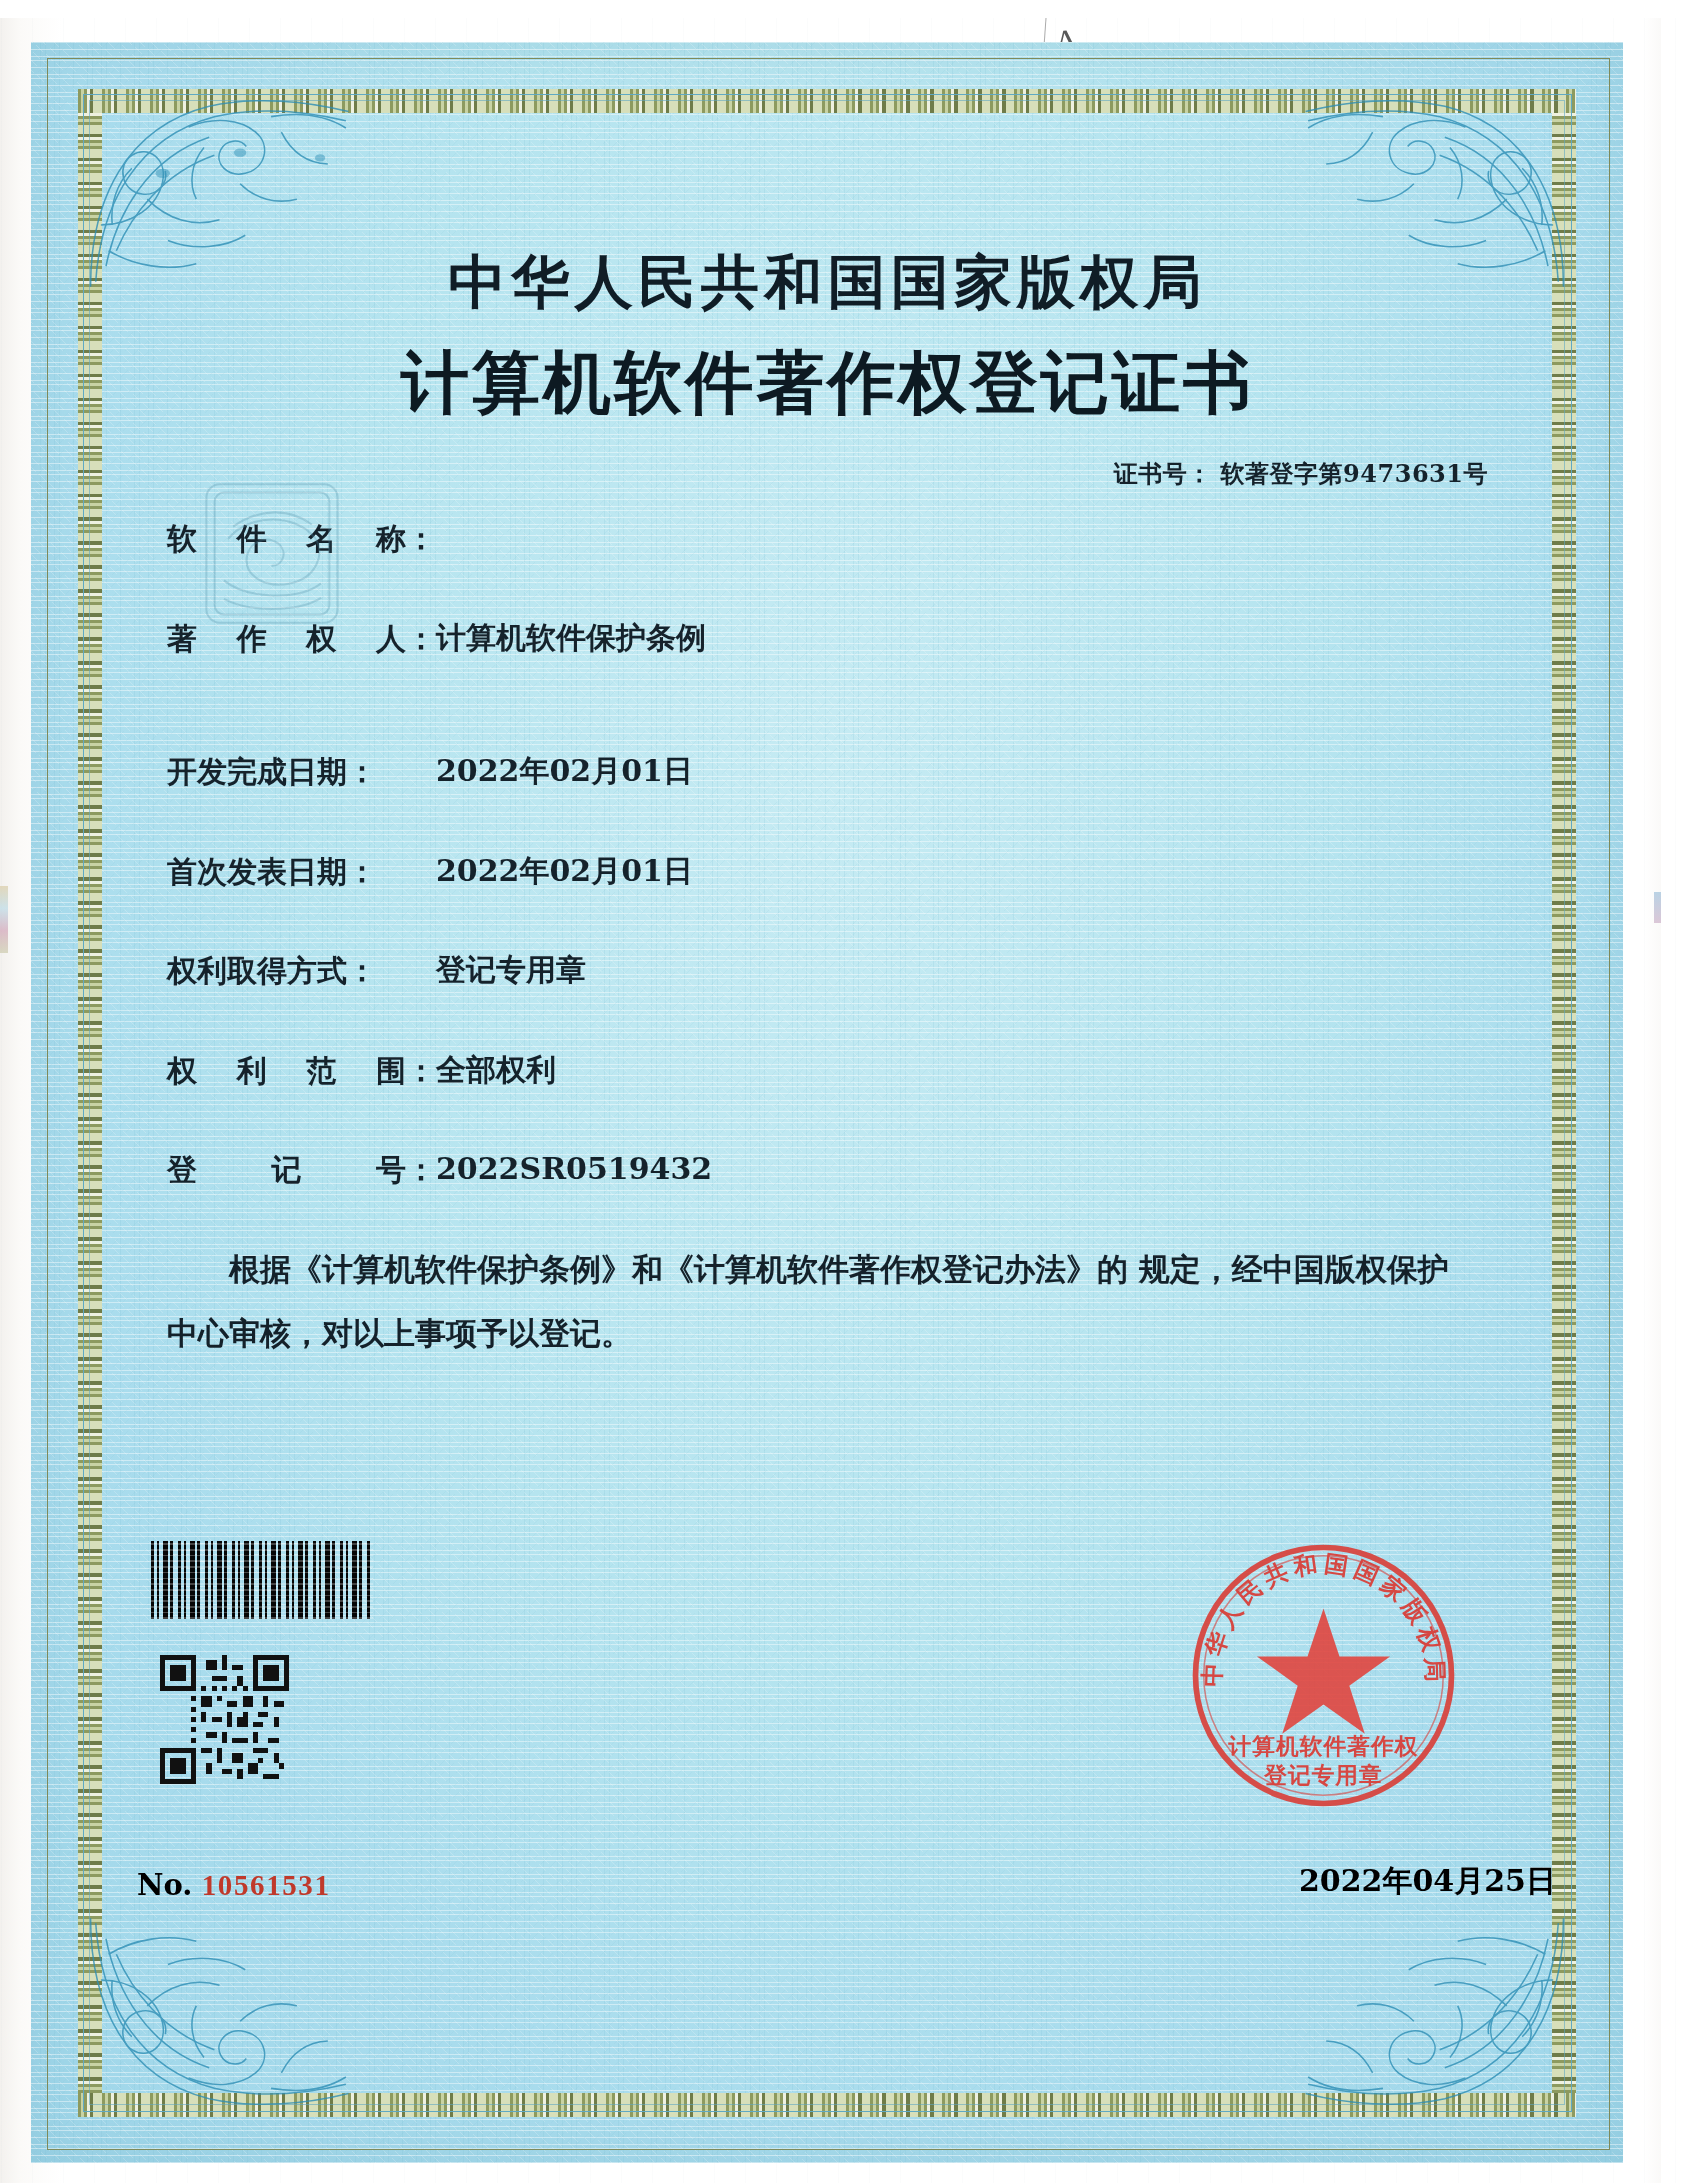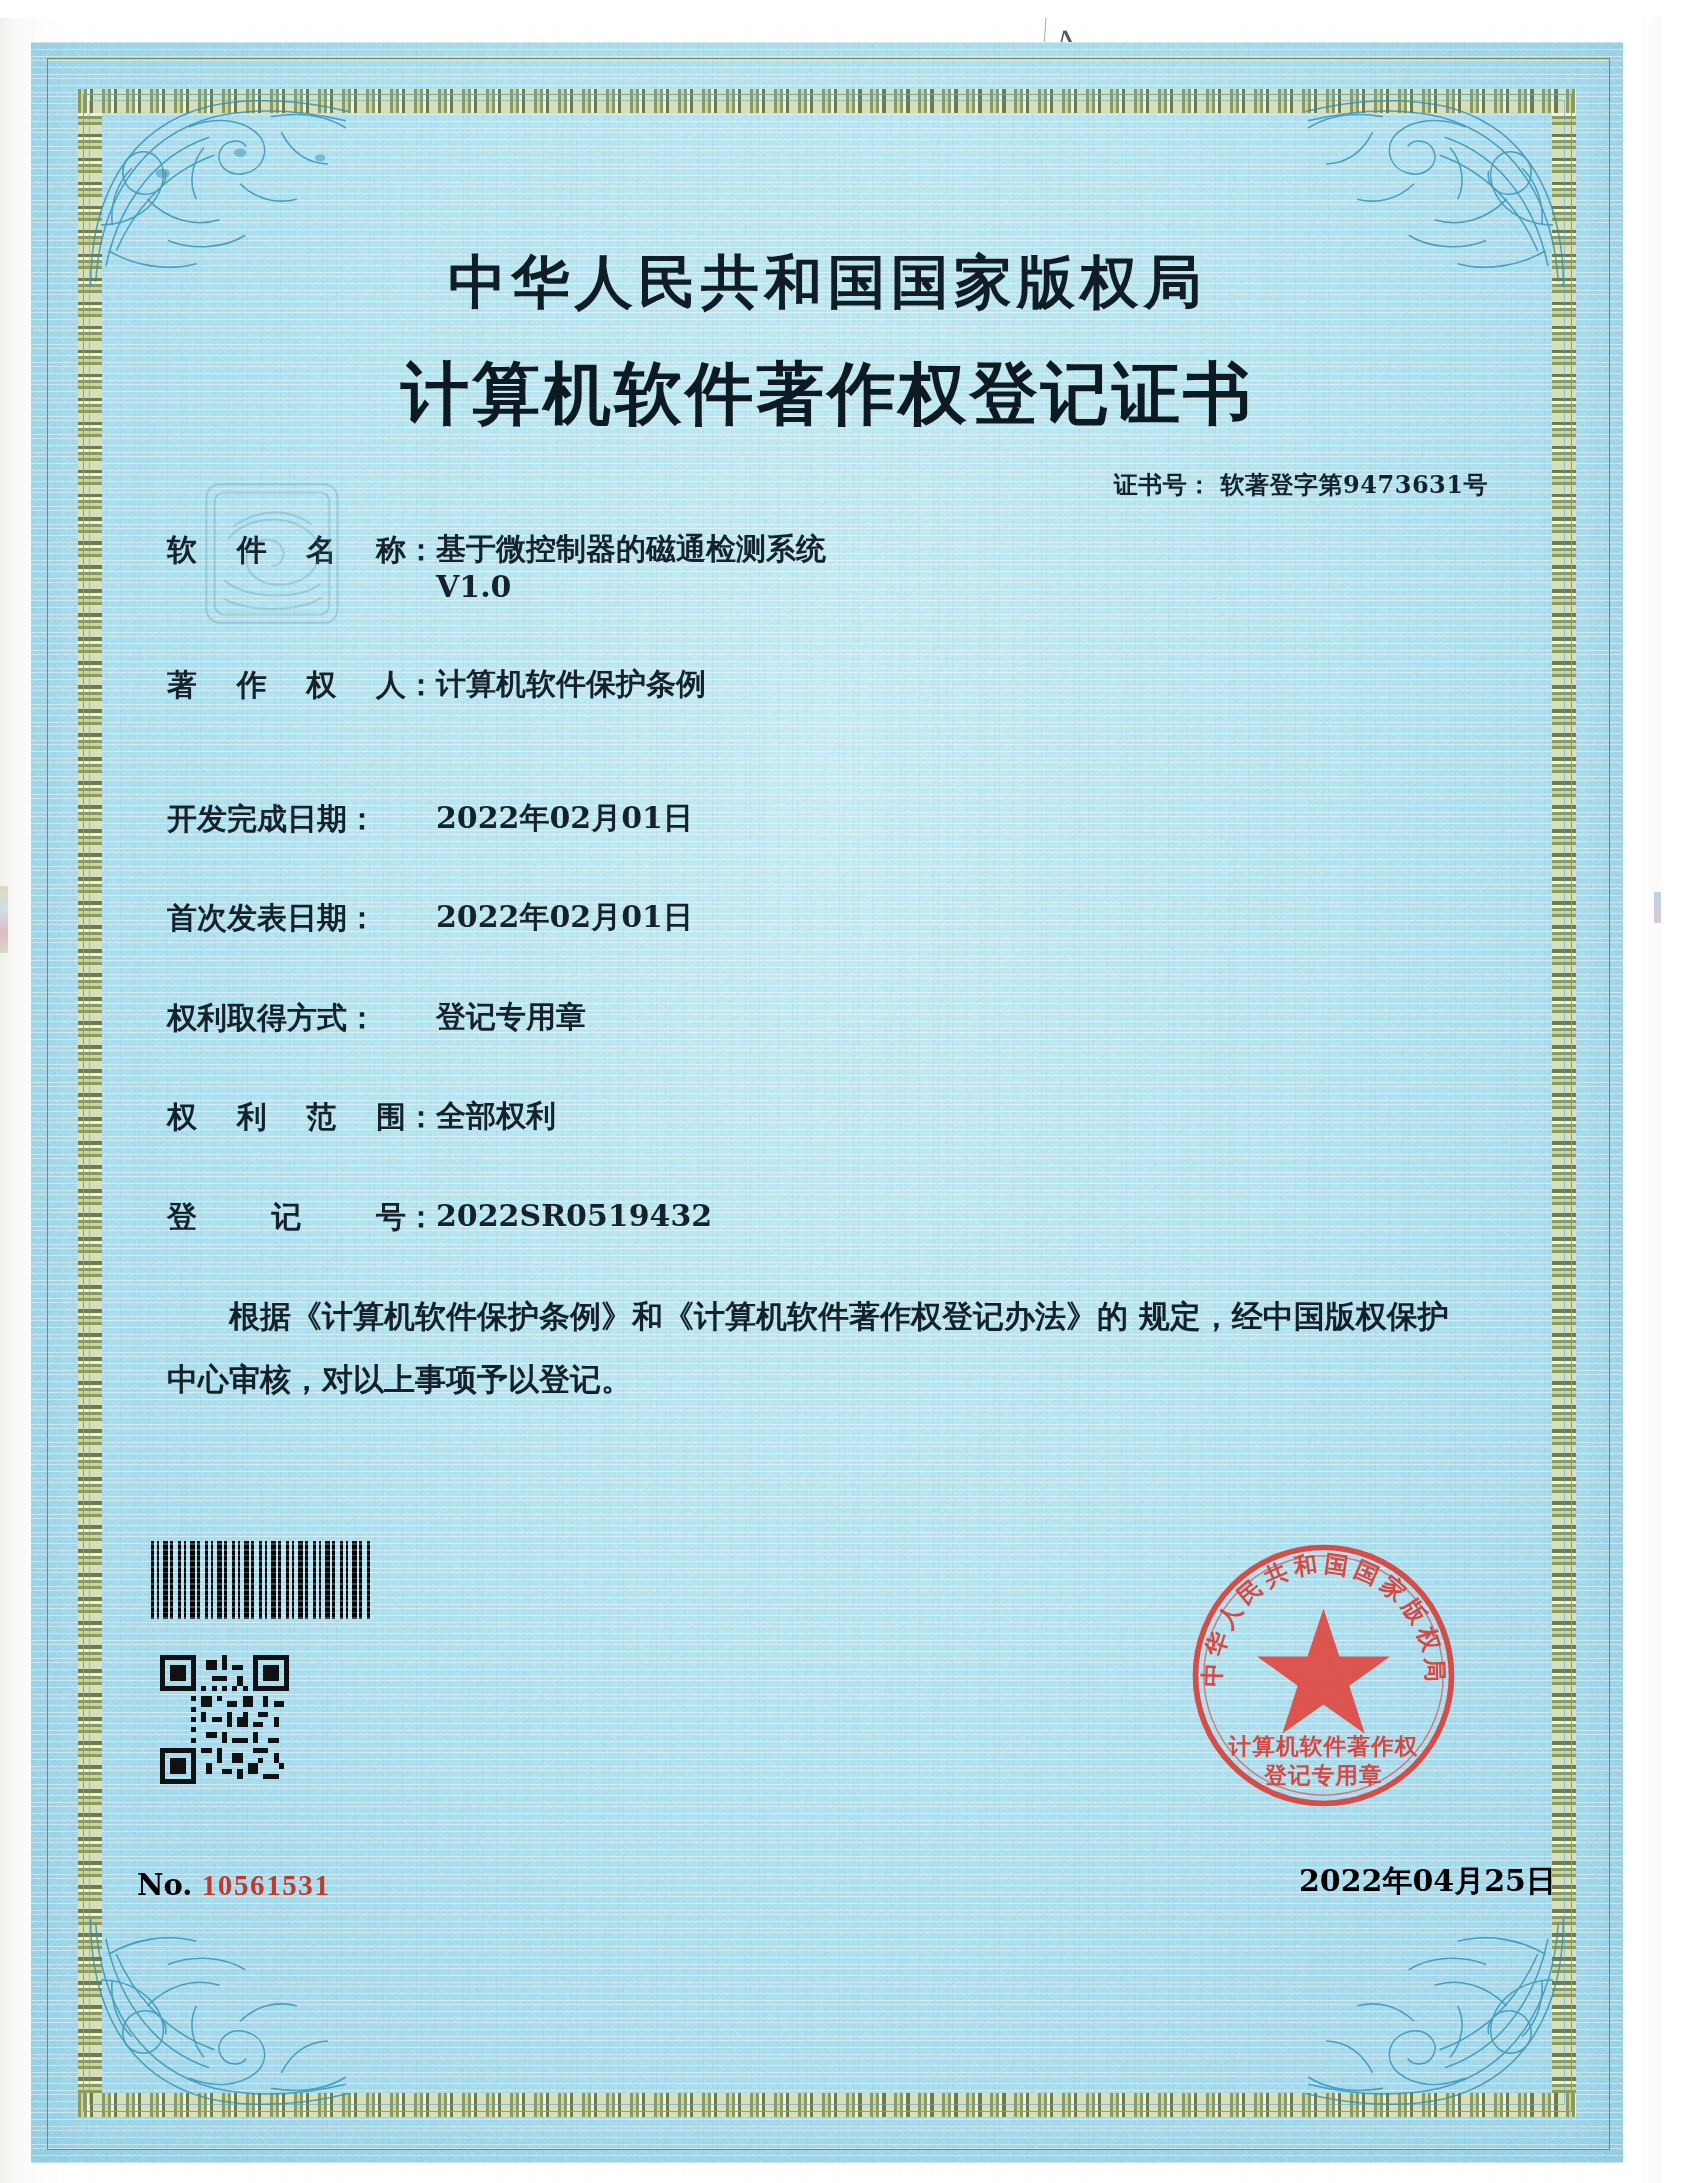--- a/index.html
+++ b/index.html
@@ -131,21 +131,21 @@
     text-align: center;
     margin-top: 124px;
     font-size: 58px;
     font-weight: bold;
     letter-spacing: 5.2px;
     color: #101d26;
     font-family: "DejaVu Serif", serif;
   }
   .title-sub {
     text-align: center;
-    margin-top: 27px;
+    margin-top: 16px;
     font-size: 68px;
     font-weight: bold;
     letter-spacing: 3.1px;
     color: #0d1a22;
     font-family: "DejaVu Serif", serif;
   }
   .cert-no {
     margin-top: 29px;
     text-align: right;
     padding-right: 58px;
@@ -419,22 +419,20 @@
 
       <div class="fields">
 
         <div class="field-row">
           <div class="f-label spread">
             <span>软</span>
             <span>件</span>
             <span>名</span>
             <span>称：</span>
           </div>
-          <div class="f-value">基于微控制器的磁通检测系统
-V1.0</div>
         </div>
 
         <div class="gap-md"></div>
 
         <div class="field-row">
           <div class="f-label spread">
             <span>著</span>
             <span>作</span>
             <span>权</span>
             <span>人：</span>

